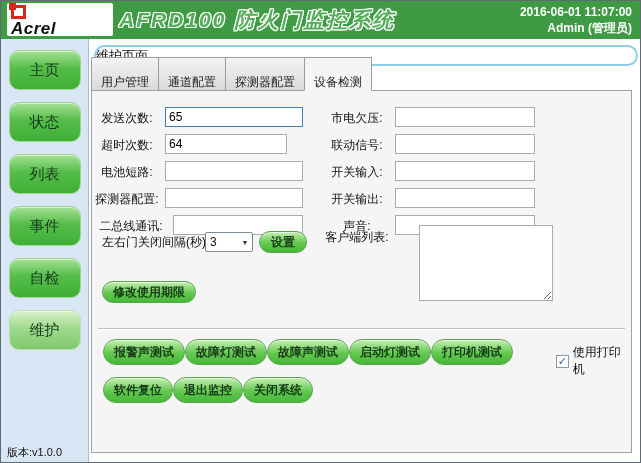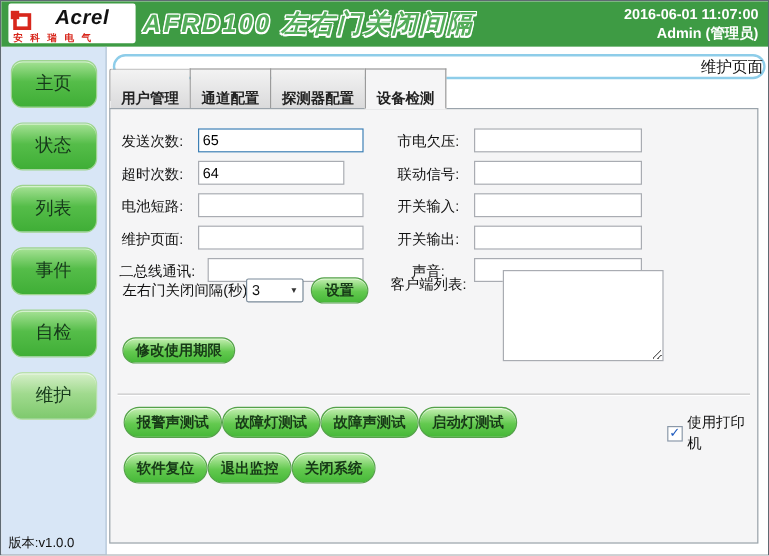--- a/index.html
+++ b/index.html
@@ -4,21 +4,21 @@
 <style>
   * { margin:0; padding:0; box-sizing:border-box; }
   html,body { width:641px; height:463px; }
   body { font-family:"Liberation Sans","DejaVu Sans",sans-serif; font-size:12px; color:#111; }
 
   .window { position:relative; width:641px; height:463px; background:#fff; border:1px solid #5f6a72; overflow:hidden; }
 
   
   .header { position:absolute; left:0; top:0; width:100%; height:38px; background:#3e9b44; }
   .logo { position:absolute; left:6px; top:2px; width:106px; height:33px; background:#fff; border-radius:2px; padding:2px 4px 1px 4px; }
-  .logo-row { display:flex; align-items:flex-end; gap:20px; }
+  .logo-row { display:flex; align-items:flex-start; gap:0;flex-direction:column; }
   .logo-mark { width:15px; height:14px; border:3px solid #d8271c; display:inline-block; position:relative; }
   .logo-mark-inner { position:absolute; left:-5px; top:-5px; width:7px; height:7px; background:#d8271c; }
   .logo-brand { font-weight:bold; font-style:italic; font-size:17px; color:#111; letter-spacing:0.5px; }
   .logo-sub { font-size:8px; color:#d8271c; font-weight:bold; letter-spacing:2px; margin-top:1px; white-space:nowrap; }
   .app-title { position:absolute; left:118px; top:5px; font-size:21px; font-weight:bold; font-style:italic; letter-spacing:2px;
     color:#54ad5a;
     text-shadow:-1px -1px 0 #fff, 1px -1px 0 #fff, -1px 1px 0 #fff, 1px 1px 0 #fff, 0 -1px 0 #fff, 0 1px 0 #fff, -1px 0 0 #fff, 1px 0 0 #fff;
     white-space:nowrap; }
   .header-right { position:absolute; right:8px; top:3px; text-align:right; font-weight:bold; font-size:12px; color:#ffffff; line-height:16px; }
 
@@ -28,24 +28,24 @@
     background:linear-gradient(180deg,#cfe2f8 0%,#9dbfe9 45%,#7fa8dd 100%); border:1px solid #6b94c9; border-radius:11px; }
   .nav-btn { margin-top:12px; width:72px; height:40px; font-size:15px; color:#15381a; text-align:center; line-height:38px; cursor:pointer;
     background:linear-gradient(180deg,#a6e295 0%,#55bd49 45%,#3fae36 100%); border:1px solid #9ed48f; border-radius:10px;
     box-shadow:inset 0 1px 0 rgba(255,255,255,0.55); }
   .nav-btn.first { margin-top:11px; }
   .nav-btn.active { background:linear-gradient(180deg,#d6efc9 0%,#a0da8e 45%,#7ec96d 100%); border-color:#b9e0ad; }
   .version { position:absolute; left:6px; bottom:4px; font-size:11px; color:#111; }
 
   
   .main { position:absolute; left:88px; top:38px; width:553px; height:425px; background:#fff; }
-  .page-title-pill { position:absolute; left:5px; top:6px; width:544px; height:21px; line-height:18px; text-align:right; font-size:13px; color:#111;
+  .page-title-pill { position:absolute; left:5px; top:6px; width:544px; height:21px; line-height:18px; text-align:left; font-size:13px; color:#111;
     background:#fff; border:2px solid #8ecde9; border-radius:11px; }
   .tabs { position:absolute; left:2px; top:31px; display:flex; align-items:flex-end; height:21px; }
-  .tab { height:19px; line-height:17px; padding:16px 9px; font-size:12px; font-weight:bold; color:#222; cursor:pointer;
+  .tab { height:19px; line-height:17px; padding:16px 9px; font-size:12px; font-weight:normal; color:#222; cursor:pointer;
     background:linear-gradient(180deg,#f3f3f3 0%,#dadadb 100%); border:1px solid #9b9b9b; border-right:none; }
   .tab:first-child { border-top-left-radius:2px; }
   .tab.active { height:21px; background:#f5f5f6; border-right:1px solid #9b9b9b; border-bottom:1px solid #f5f5f6; position:relative; z-index:2; }
   .panel { position:absolute; left:2px; top:51px; width:541px; height:363px; background:#f5f5f6; border:1px solid #9aa3ab; }
 
   
   .frow { position:absolute; height:20px; }
   .flabel { position:absolute; top:3px; font-size:12px; color:#111; white-space:nowrap; }
   .flabel.r { text-align:center; }
   .tbox { position:absolute; height:20px; background:#fff; border:1px solid #a9acb2; font-size:12px; padding:0 3px; font-family:inherit; }
@@ -80,21 +80,21 @@
   <div class="header">
     <div class="logo">
       <div class="logo-row">
         <span class="logo-mark">
             <span class="logo-mark-inner"></span>
           </span>
         <span class="logo-brand">Acrel</span>
       </div>
       <div class="logo-sub">安 科 瑞 电 气</div>
     </div>
-    <div class="app-title">AFRD100 左右门关闭间隔</div>
+    <div class="app-title">AFRD100 防火门监控系统</div>
     <div class="header-right">
       <div>2016-06-01 11:07:00</div>
       <div>Admin (管理员)</div>
     </div>
   </div>
 
   <div class="sidebar">
     <div class="nav-btn first">主页</div>
     <div class="nav-btn">状态</div>
     <div class="nav-btn">列表</div>
@@ -122,21 +122,21 @@
       </div>
       <div class="frow" style="left:0;top:43px;">
         <span class="flabel r" style="left:0;width:70px;">超时次数:</span>
         <input class="tbox" style="left: 73px; top: 0px; width: 122px;" value="64">
       </div>
       <div class="frow" style="left:0;top:70px;">
         <span class="flabel r" style="left:0;width:70px;">电池短路:</span>
         <input class="tbox" style="left: 73px; top: 0px; width: 138px;" value="">
       </div>
       <div class="frow" style="left:0;top:97px;">
-        <span class="flabel r" style="left:0;width:70px;">维护页面:</span>
+        <span class="flabel r" style="left:0;width:70px;">探测器配置:</span>
         <input class="tbox" style="left: 73px; top: 0px; width: 138px;" value="">
       </div>
       <div class="frow" style="left:0;top:124px;">
         <span class="flabel r" style="left:0;width:78px;">二总线通讯:</span>
         <input class="tbox" style="left: 81px; top: 0px; width: 130px;" value="">
       </div>
 
       <div class="frow" style="left:0;top:139px;width:320px;">
         <span class="flabel" style="left:10px;top:4px;">左右门关闭间隔(秒):</span>
         <div class="combo" style="left:113px;top:2px;">
@@ -172,20 +172,21 @@
       <span class="flabel" style="left:230px;top:138px;width:70px;text-align:center;">客户端列表:</span>
       <textarea class="textarea" style="left: 327px; top: 134px; width: 134px; height: 76px;"></textarea>
 
       <div class="divider" style="top:237px;"></div>
 
       <div class="btn-row" style="top:248px;">
         <span class="gbtn">报警声测试</span>
         <span class="gbtn">故障灯测试</span>
         <span class="gbtn">故障声测试</span>
         <span class="gbtn">启动灯测试</span>
+        <span class="gbtn">打印机测试</span>
       </div>
 
       <div class="cb-wrap" style="left:464px;top:253px;">
         <span class="cb">
             <span class="cb-check">✓</span>
           </span>
         <span class="cb-label">使用打印机</span>
       </div>
 
       <div class="btn-row" style="top:286px;">

